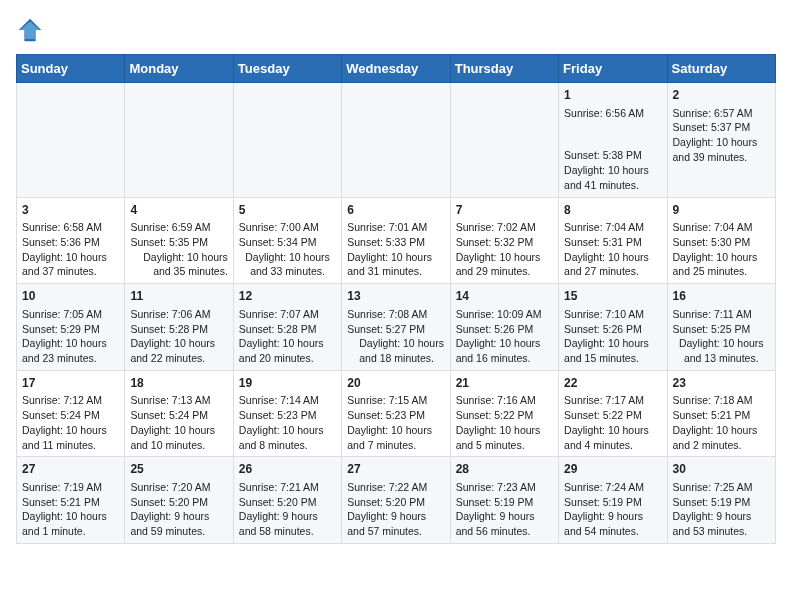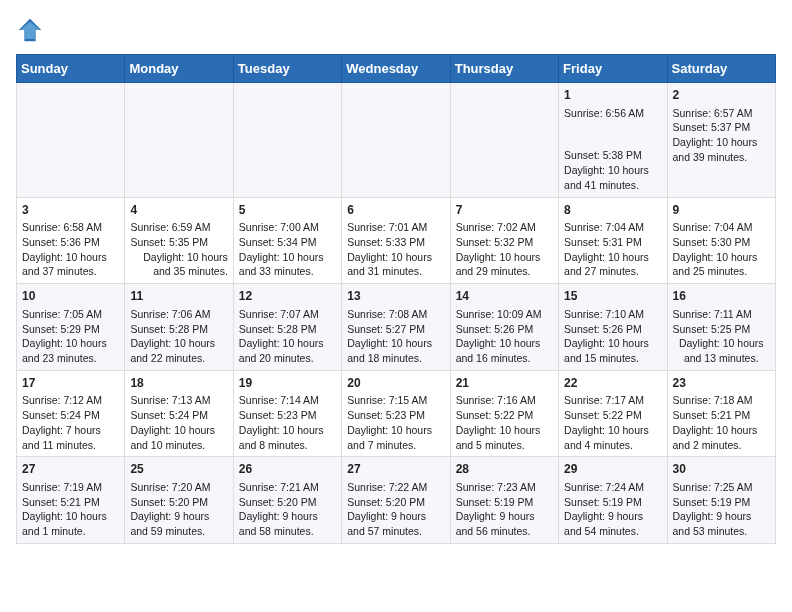--- a/index.html
+++ b/index.html
@@ -147,21 +147,21 @@
         <td>
           <span class="day-num">4</span>
           <span style="display: block;">Sunrise: 6:59 AM</span>
           <span style="display: block;">Sunset: 5:35 PM</span>
           <span style="display: block; text-align: right;">Daylight: 10 hours and 35 minutes.</span>
         </td>
         <td>
           <span class="day-num">5</span>
           <span style="display: block;">Sunrise: 7:00 AM</span>
           <span style="display: block;">Sunset: 5:34 PM</span>
-          <span style="display: block;">Daylight: 10 hours and 33 minutes.</span>
+          <span style="display: block; text-align: center;">Daylight: 10 hours and 33 minutes.</span>
         </td>
         <td>
           <span class="day-num">6</span>
           <span style="display: block;">Sunrise: 7:01 AM</span>
           <span style="display: block;">Sunset: 5:33 PM</span>
           <span style="display: block;">Daylight: 10 hours and 31 minutes.</span>
         </td>
         <td>
           <span class="day-num">7</span>
           <span style="display: block;">Sunrise: 7:02 AM</span>
@@ -197,21 +197,21 @@
         <td>
           <span class="day-num">12</span>
           <span style="display: block;">Sunrise: 7:07 AM</span>
           <span style="display: block;">Sunset: 5:28 PM</span>
           <span style="display: block;">Daylight: 10 hours and 20 minutes.</span>
         </td>
         <td>
           <span class="day-num">13</span>
           <span style="display: block;">Sunrise: 7:08 AM</span>
           <span style="display: block;">Sunset: 5:27 PM</span>
-          <span style="display: block;">Daylight: 10 hours and 18 minutes.</span>
+          <span style="display: block; margin-left: 12px;">Daylight: 10 hours and 18 minutes.</span>
         </td>
         <td>
           <span class="day-num">14</span>
           <span style="display: block;">Sunrise: 10:09 AM</span>
           <span style="display: block;">Sunset: 5:26 PM</span>
           <span style="display: block;">Daylight: 10 hours and 16 minutes.</span>
         </td>
         <td>
           <span class="day-num">15</span>
           <span style="display: block;">Sunrise: 7:10 AM</span>
@@ -223,21 +223,21 @@
           <span style="display: block;">Sunrise: 7:11 AM</span>
           <span style="display: block;">Sunset: 5:25 PM</span>
           <span style="display: block; text-align: center;">Daylight: 10 hours and 13 minutes.</span>
         </td>
       </tr>
       <tr>
         <td>
           <span class="day-num">17</span>
           <span style="display: block;">Sunrise: 7:12 AM</span>
           <span style="display: block;">Sunset: 5:24 PM</span>
-          <span style="display: block;">Daylight: 7 hours and 11 minutes.</span>
+          <span style="display: block;">Daylight: 10 hours and 11 minutes.</span>
         </td>
         <td>
           <span class="day-num">18</span>
           <span style="display: block;">Sunrise: 7:13 AM</span>
           <span style="display: block;">Sunset: 5:24 PM</span>
           <span style="display: block;">Daylight: 10 hours and 10 minutes.</span>
         </td>
         <td>
           <span class="day-num">19</span>
           <span style="display: block;">Sunrise: 7:14 AM</span>

